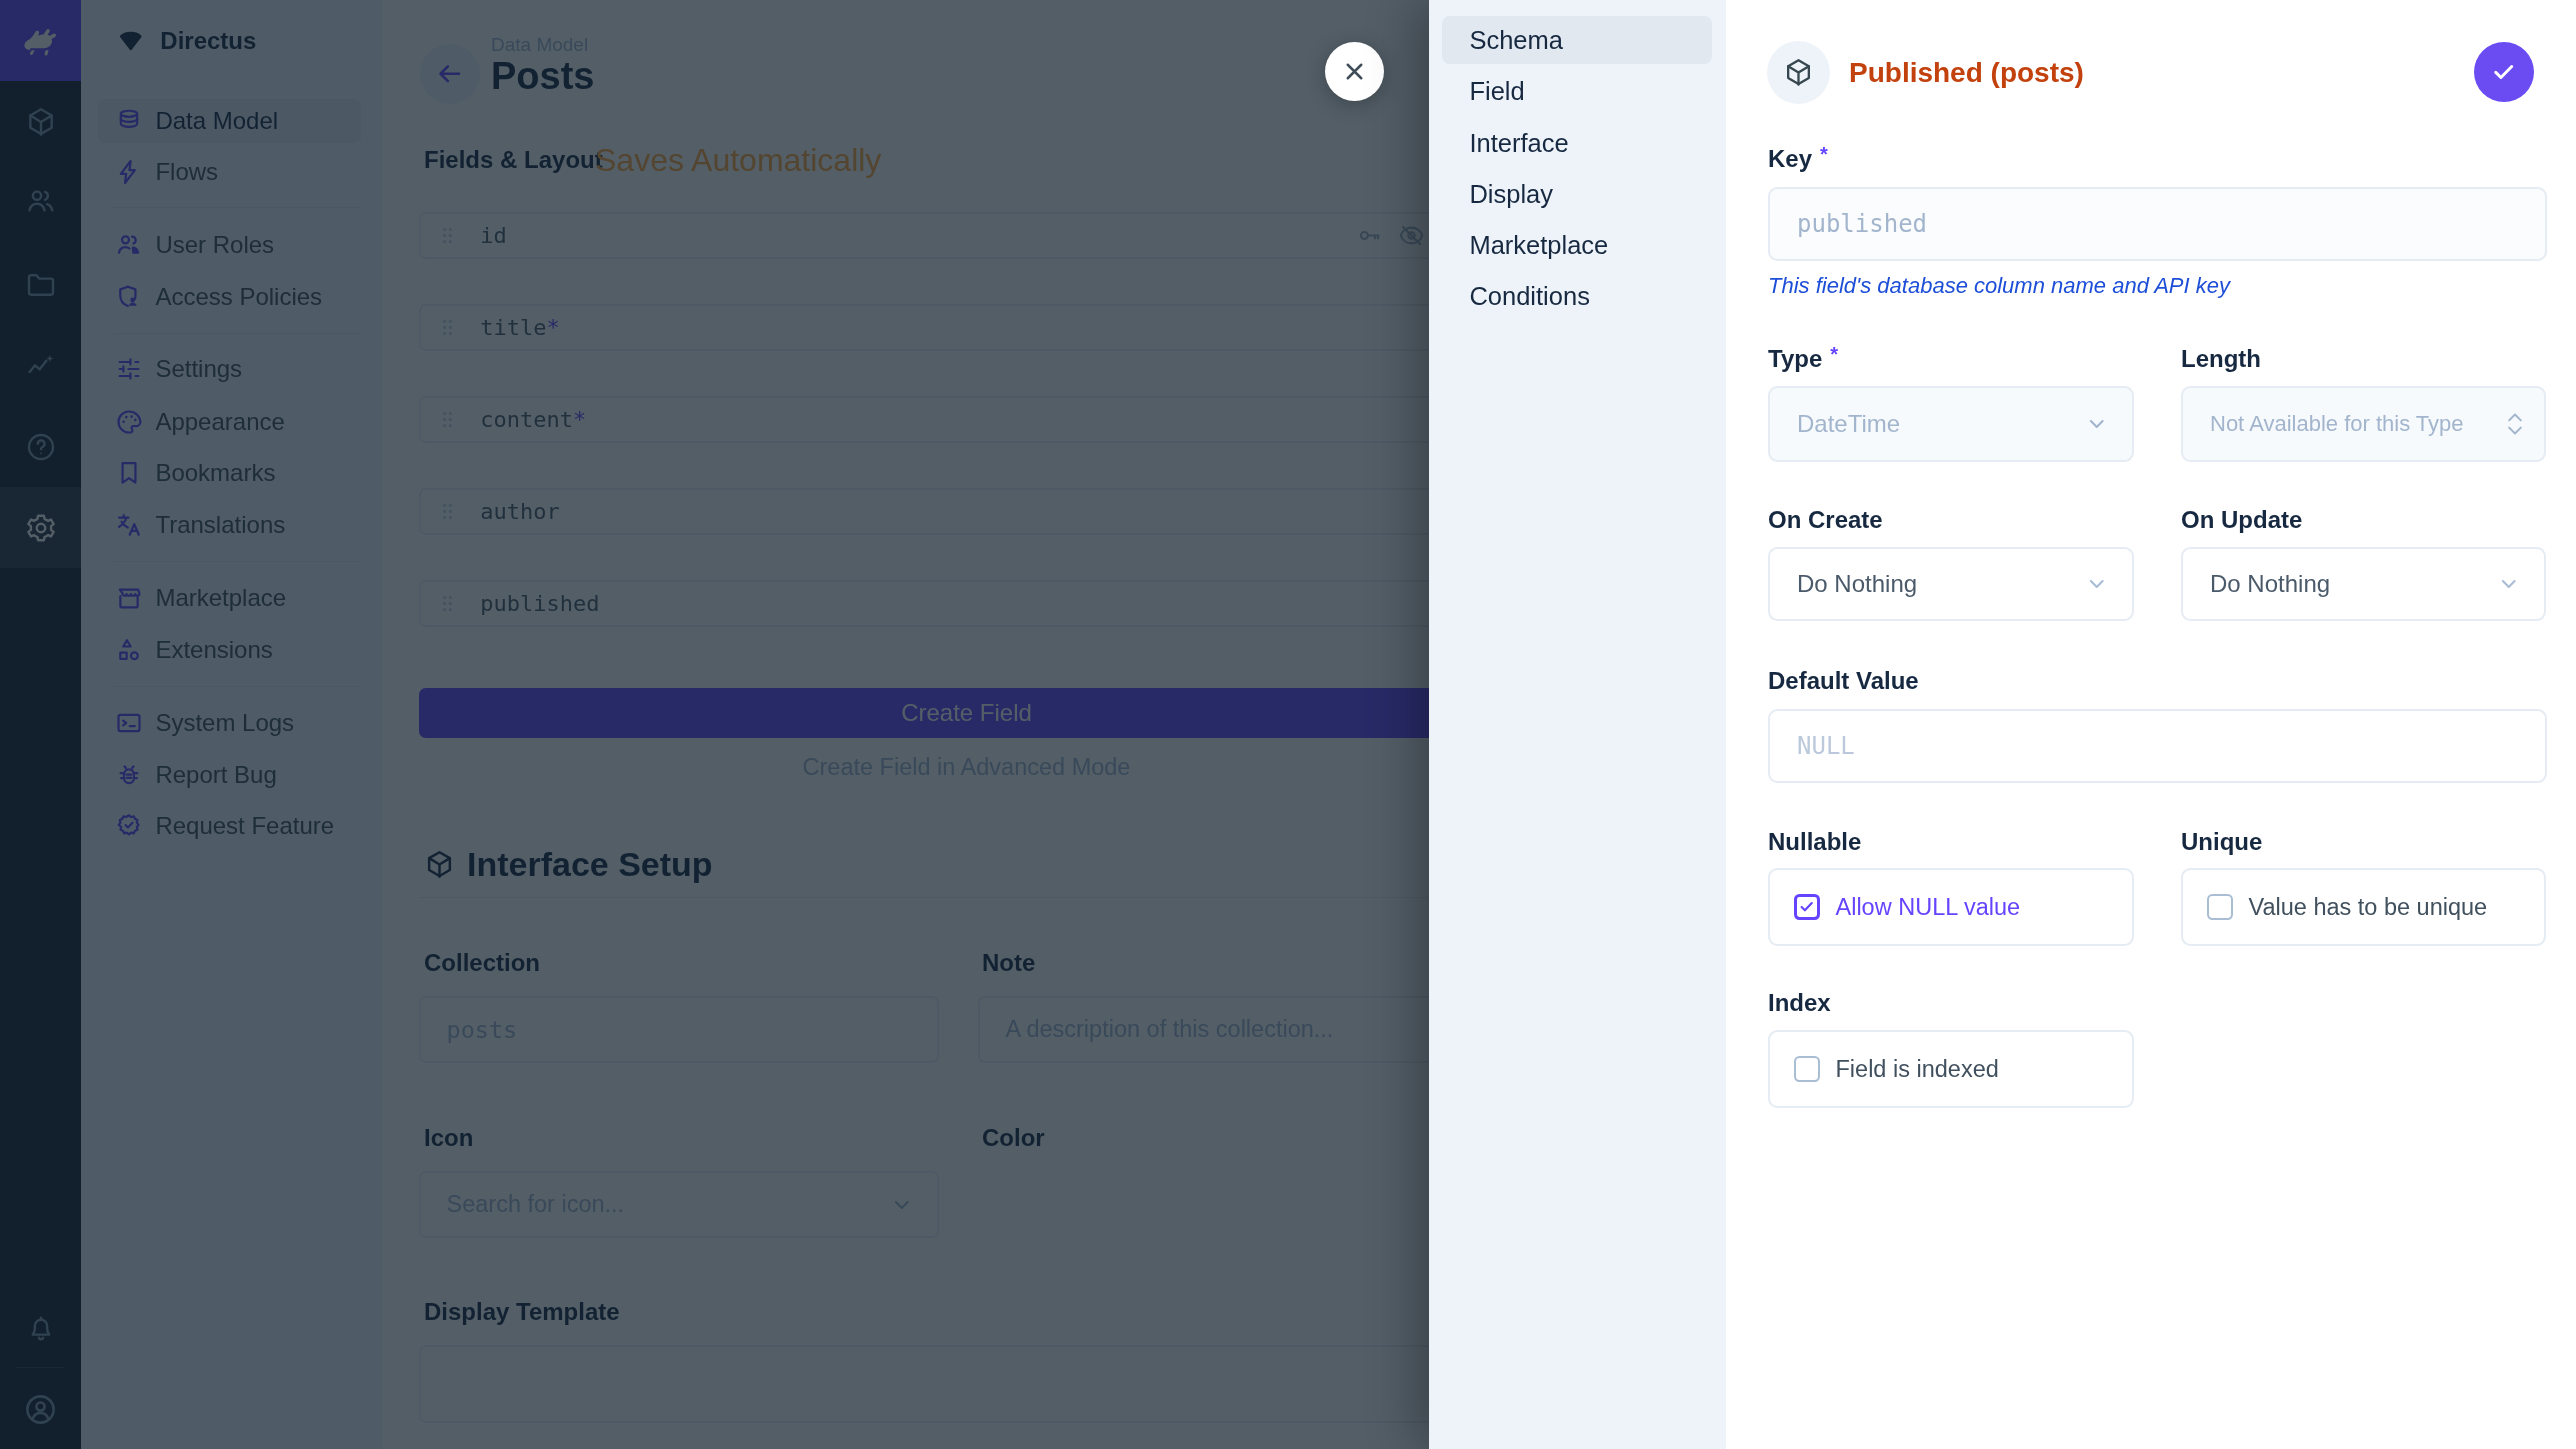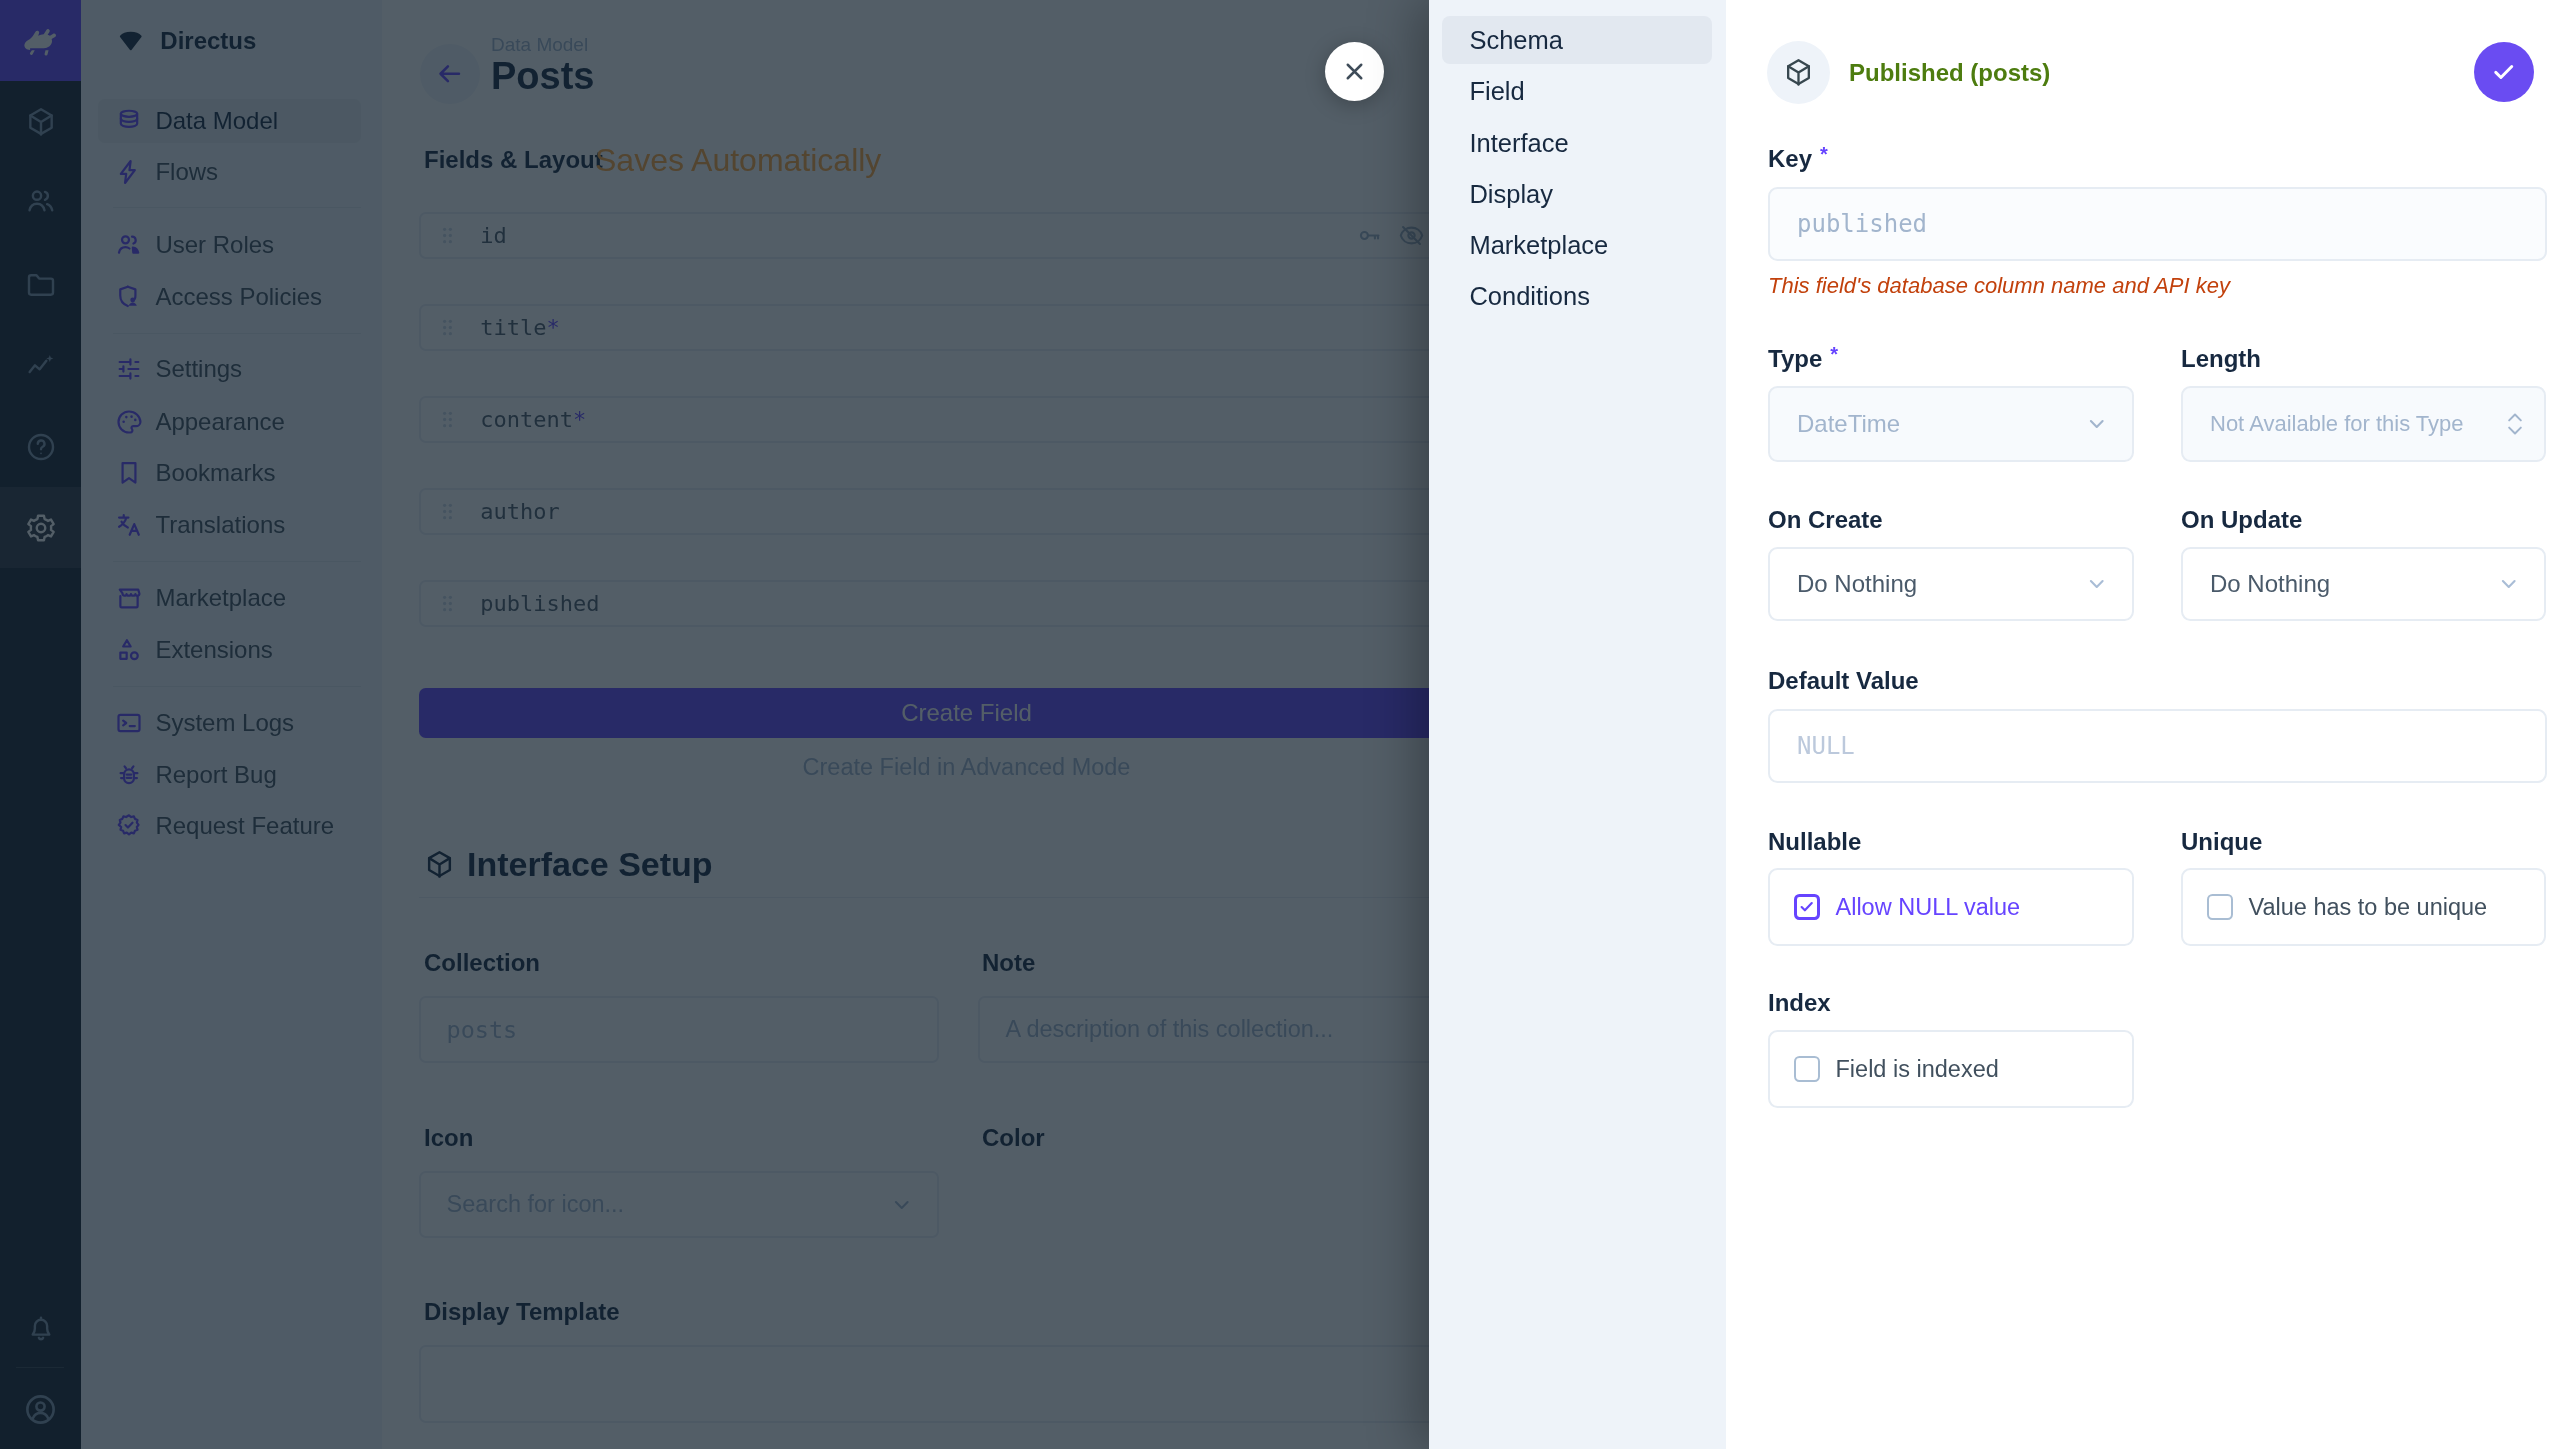--- a/index.html
+++ b/index.html
@@ -62,21 +62,21 @@
 
   
   #drawer{left:1429px;top:0;width:1147px;height:1449px;box-shadow:-12px 0 47px rgba(0,0,0,0.30);}
   #drawer-nav{left:0;top:0;width:297px;height:1449px;background:#eef3f9;}
   .dnav-item{left:13.4px;width:270px;height:48px;border-radius:8px;display:flex;align-items:center;}
   .dnav-item.active{background:#e2e8f0;}
   .dnav-item .dlb{margin-left:27px;font-size:25.5px;color:#172940;}
   #drawer-main{left:297px;top:0;width:851px;height:1449px;background:#ffffff;}
   #dw-icon{left:41px;top:41px;width:63px;height:63px;border-radius:50%;background:#eef3f9;
            display:flex;align-items:center;justify-content:center;color:#37474f;}
-  #dw-title{left:123px;top:50px;height:46px;font-size:24px;font-weight:700;color:#4d7c0f;display:flex;align-items:center;}
+  #dw-title{left:123px;top:50px;height:46px;font-size:28px;font-weight:700;color:#c2410c;display:flex;align-items:center;}
   #dw-save{left:748px;top:42px;width:60px;height:60px;border-radius:50%;background:#6a4cf2;color:#fff;
            display:flex;align-items:center;justify-content:center;}
   .dlabel{height:32px;font-size:24px;font-weight:600;color:#172940;display:flex;align-items:center;gap:8px;}
   .dlabel .star{color:#6644ff;font-size:20px;transform:translateY(-5.4px);}
   .dinput{border:2px solid #e6ecf3;border-radius:9.4px;box-sizing:border-box;display:flex;align-items:center;background:#fff;}
   .dinput.dis{background:#fafcfe;}
   .dinput.sel2{background:#f7fafd;}
   .dinput .val{margin-left:27px;font-size:24px;color:#a2b5cd;white-space:nowrap;}
   .dinput .val.dark{color:#4a5a6a;}
   .dinput .val.lite{color:#bcc9dc;}
@@ -509,21 +509,21 @@
         </span>
       </div>
 
       <div class="abs dlabel" style="left:42px;top:143px">
         <span>Key</span>
         <span class="star">*</span>
       </div>
       <div class="abs dinput dis" style="left:42px;top:187px;width:779px;height:74px">
         <span class="val mono">published</span>
       </div>
-      <div class="abs" style="left:42px;top:271px;height:29.5px;display:flex;align-items:center;font-size:22px;font-style:italic;color:#c2410c">This field's database column name and API key</div>
+      <div class="abs" style="left:42px;top:271px;height:29.5px;display:flex;align-items:center;font-size:22px;font-style:italic;color:#1d4ed8">This field's database column name and API key</div>
 
       <div class="abs dlabel" style="left:42px;top:343px">
         <span>Type</span>
         <span class="star">*</span>
       </div>
       <div class="abs dlabel" style="left:455px;top:343px">
         <span>Length</span>
       </div>
       <div class="abs dinput sel2" style="left:42px;top:386px;width:366px;height:76px">
         <span class="val">DateTime</span>

